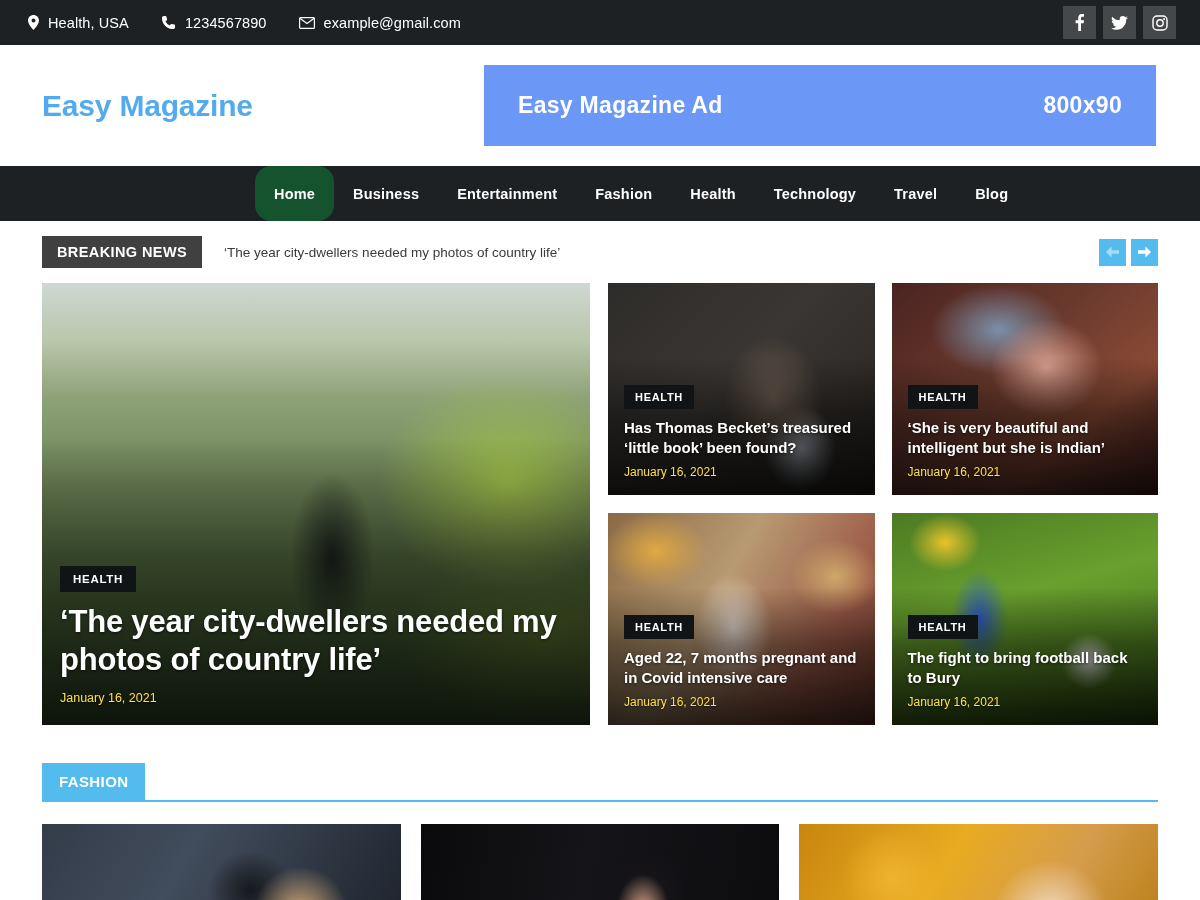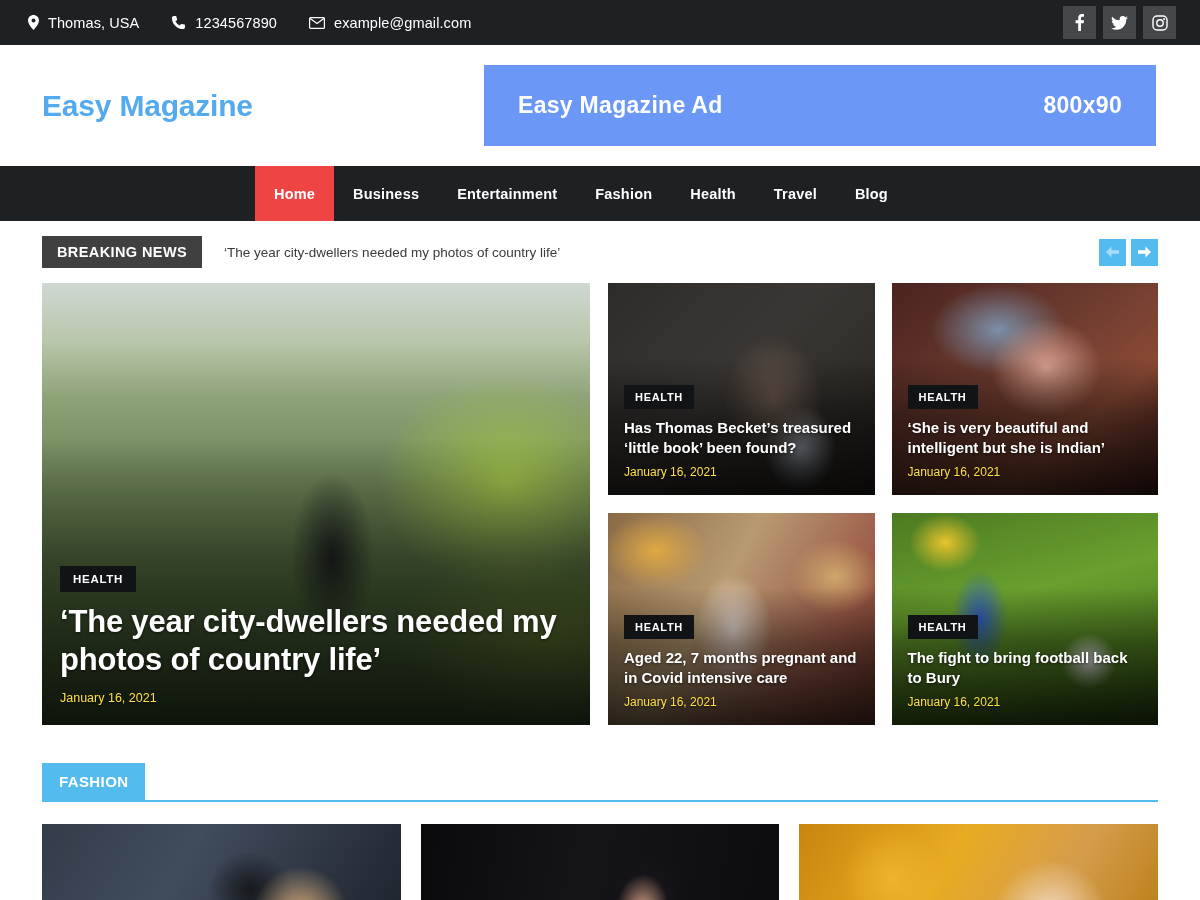--- a/index.html
+++ b/index.html
@@ -77,21 +77,21 @@
     display: flex;
     align-items: center;
     padding: 0 19px;
     color: #ffffff;
     font-size: 14.5px;
     font-weight: bold;
     letter-spacing: .2px;
     cursor: pointer;
     white-space: nowrap;
   }
-  .nav-item.active { background: #ef4444; }
+  .nav-item.active { background: #14532d; border-radius: 16px; }
 
   
   .breaking {
     height: 62px;
     display: flex;
     align-items: center;
     padding: 0 42px;
   }
   .bn-badge {
     background: #404040;
@@ -278,21 +278,21 @@
 <body>
 
 <div class="topbar">
   <div class="topbar-left">
     <div class="ti">
       <span>
         <svg width="11" height="15" viewBox="0 0 11 15">
             <path d="M5.5 0C2.46 0 0 2.46 0 5.5 0 9.6 5.5 15 5.5 15S11 9.6 11 5.5C11 2.46 8.54 0 5.5 0zm0 7.5a2 2 0 110-4 2 2 0 010 4z" fill="#fff"></path>
           </svg>
       </span>
-      <span>Thomas, USA</span>
+      <span>Health, USA</span>
     </div>
     <div class="ti">
       <span>
         <svg width="15" height="15" viewBox="0 0 16 16">
             <path d="M3.2 1C2 1 1 2 1 3.1c0 6.5 5.4 11.9 11.9 11.9 1.1 0 2.1-1 2.1-2.2v-1.6c0-.5-.3-.9-.8-1l-3-.7c-.4-.1-.9.1-1.1.5l-.8 1.3a9.6 9.6 0 01-4.6-4.6l1.3-.8c.4-.2.6-.7.5-1.1l-.7-3c-.1-.5-.5-.8-1-.8H3.2z" fill="#fff"></path>
           </svg>
       </span>
       <span>1234567890</span>
     </div>
     <div class="ti">
@@ -341,20 +341,21 @@
     </div>
   </div>
 </div>
 
 <div class="nav">
   <div class="nav-item active">Home</div>
   <div class="nav-item">Business</div>
   <div class="nav-item">Entertainment</div>
   <div class="nav-item">Fashion</div>
   <div class="nav-item">Health</div>
+  <div class="nav-item">Technology</div>
   <div class="nav-item">Travel</div>
   <div class="nav-item">Blog</div>
 </div>
 
 <div class="breaking">
   <div class="bn-badge">BREAKING NEWS</div>
   <div class="bn-text">‘The year city-dwellers needed my photos of country life’</div>
   <div class="bn-arrows">
     <div class="bn-arrow">
       <span>

